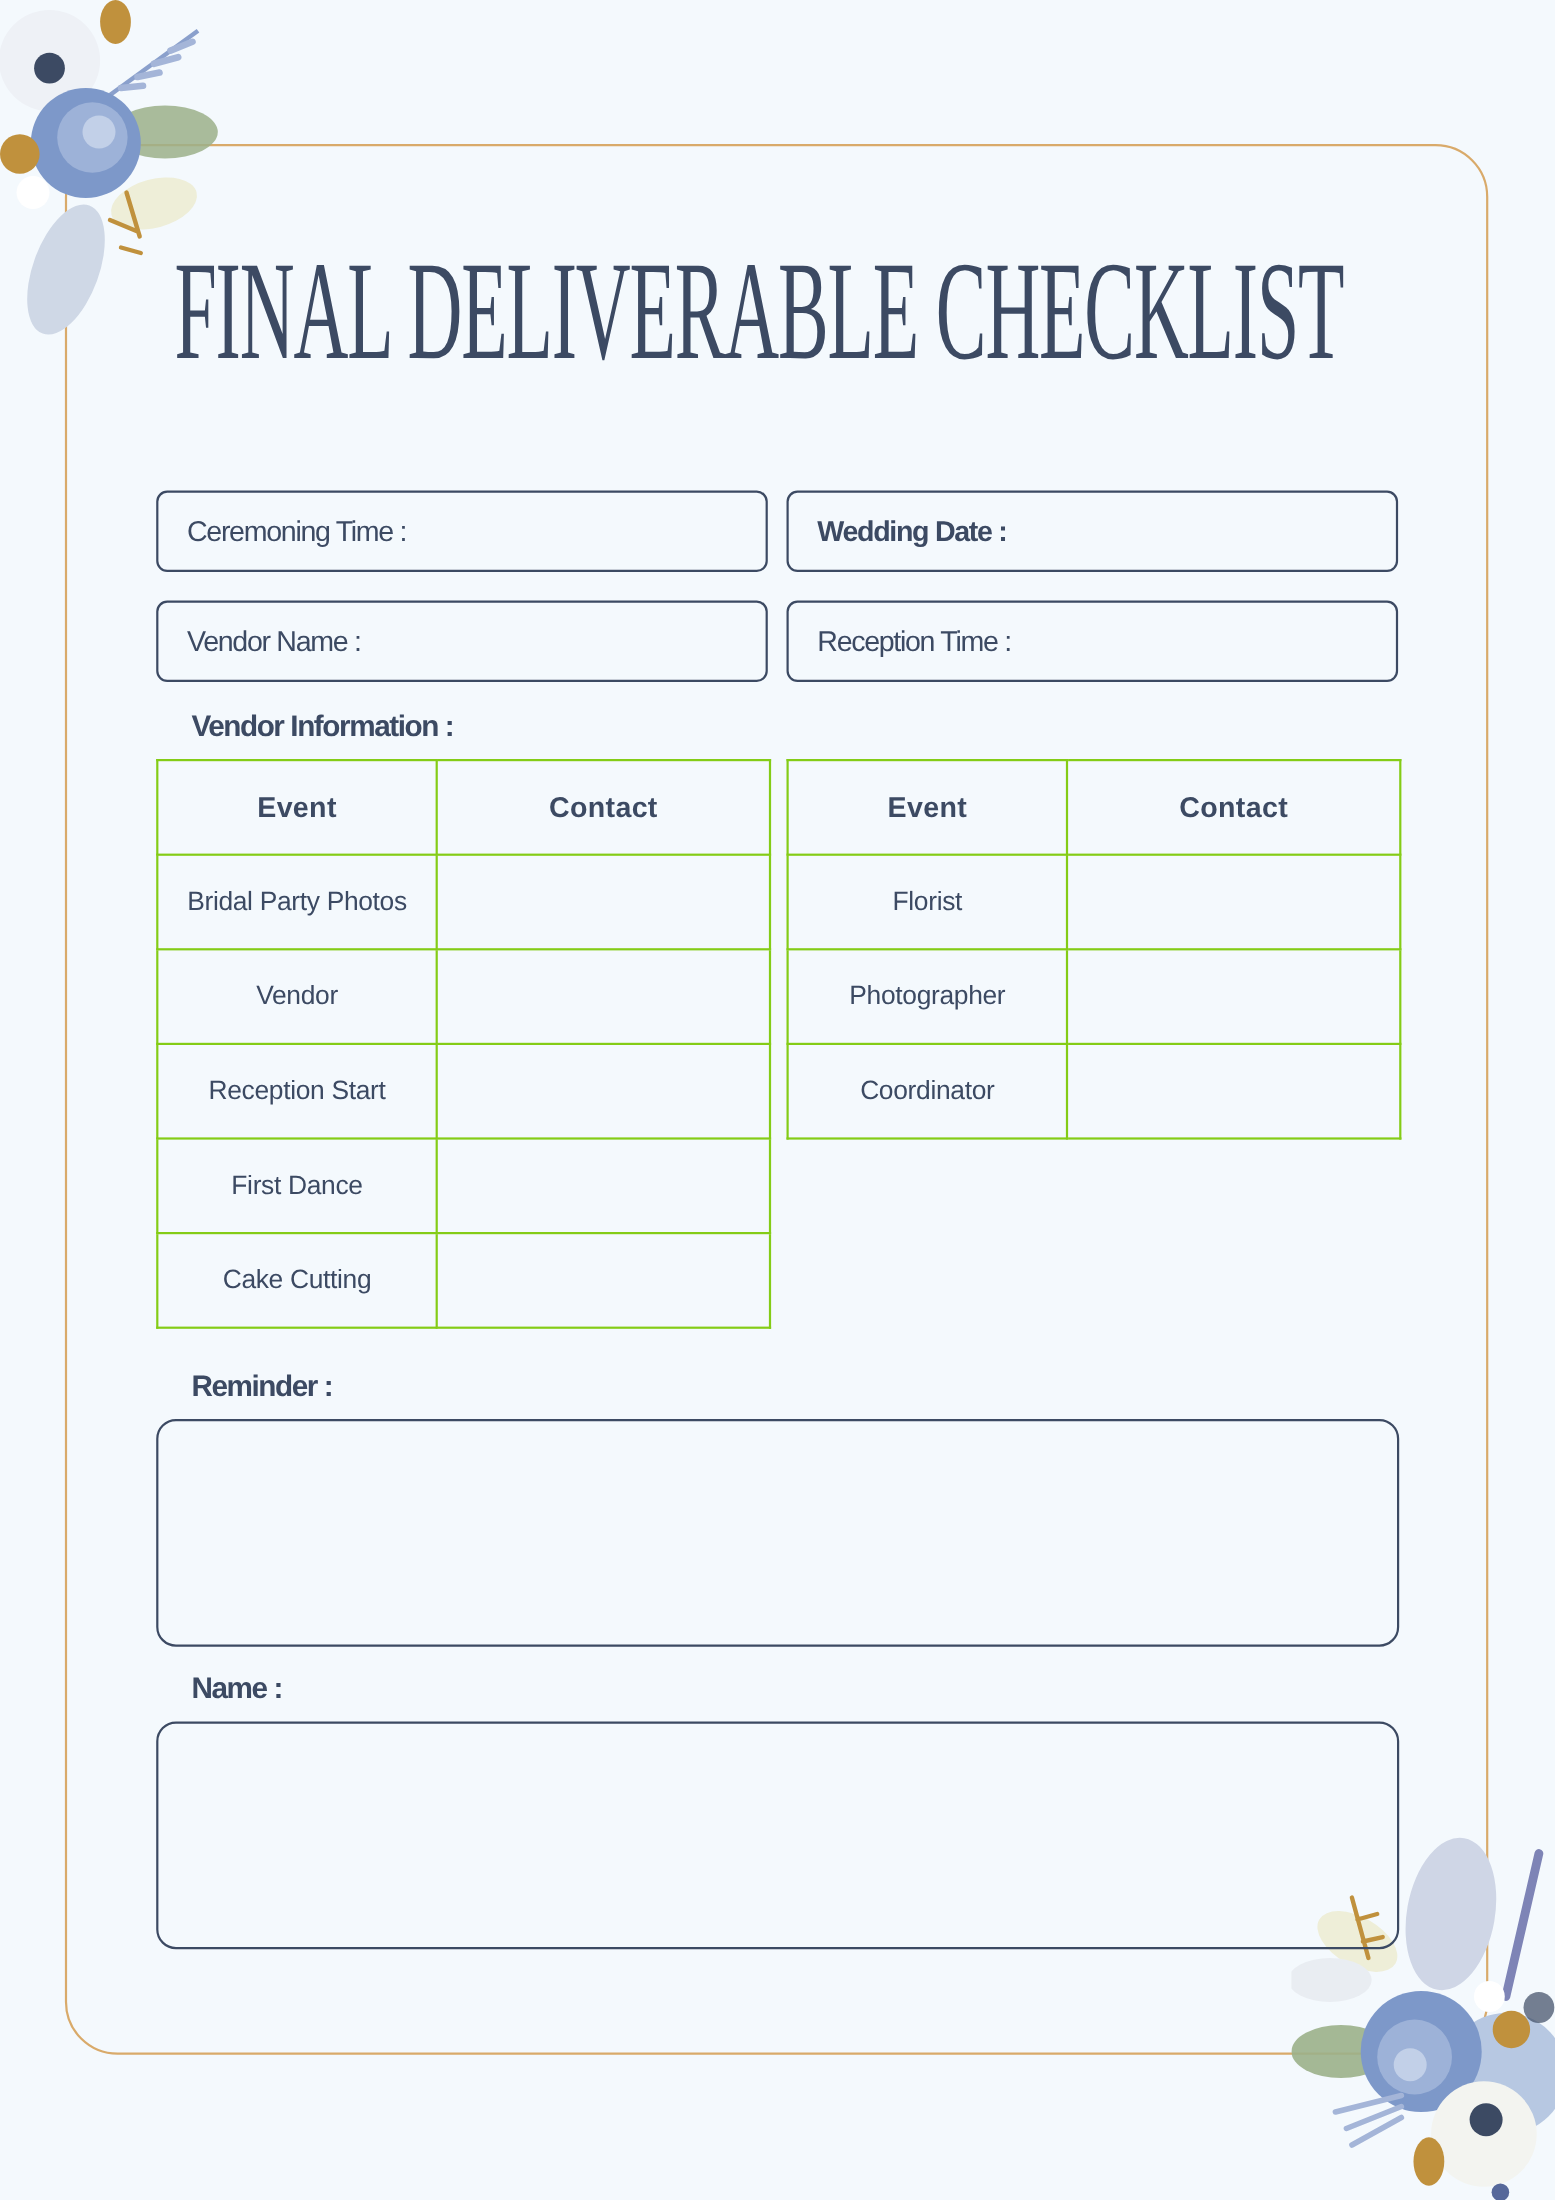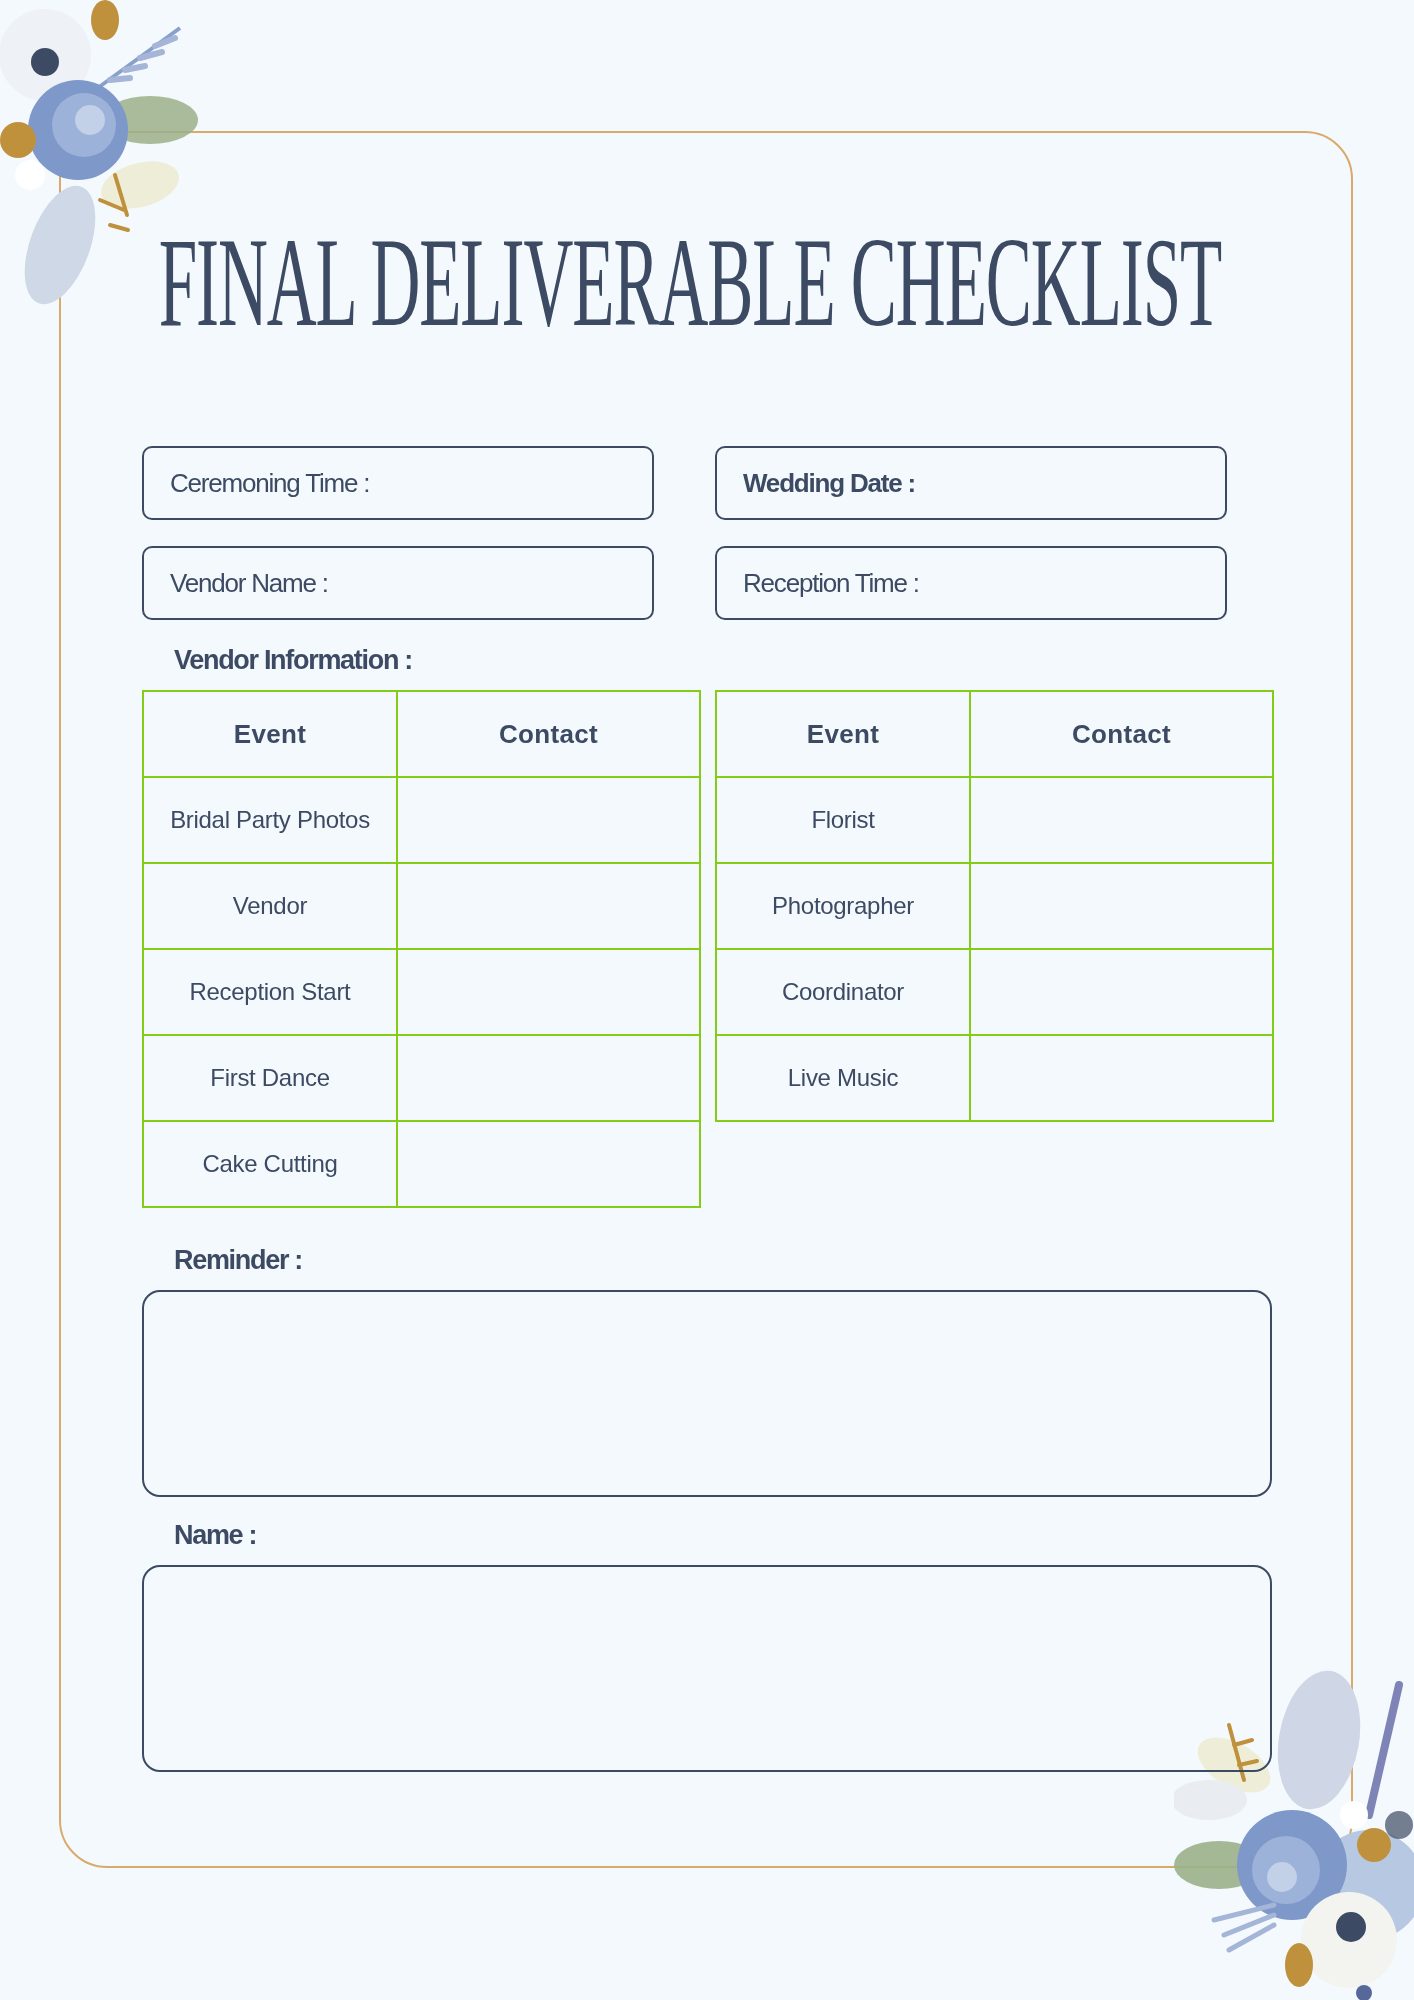--- a/index.html
+++ b/index.html
@@ -17,21 +17,21 @@
     position: absolute; left: 190px; top: 218px; width: 1000px; height: 128px;
     display: flex; align-items: center; justify-content: center;
     font-family: "Liberation Serif", serif;
     font-size: 128px; line-height: 1; color: #3c4a63;
     letter-spacing: -2px;
     transform: scaleX(0.5); transform-origin: center center;
     white-space: nowrap;
   }
   .title span { display: inline-block; transform: scaleX(1.08); }
   .field {
-    position: absolute; width: 512px; height: 74px;
+    position: absolute; width: 556px; height: 74px;
     border: 2px solid #3c4a63; border-radius: 10px; box-sizing: border-box;
     display: flex; align-items: center; padding-left: 26px;
     font-size: 26px; letter-spacing: -1.2px; color: #3c4a63;
   }
   .section-label {
     position: absolute; font-weight: bold; font-size: 27px;
     letter-spacing: -1.3px; color: #3c4a63; margin-left: 32px;
   }
   table.vendor {
     position: absolute; border-collapse: collapse; table-layout: fixed;
@@ -150,24 +150,20 @@
     <td></td>
   </tr>
   <tr>
     <td class="ev">Photographer</td>
     <td></td>
   </tr>
   <tr>
     <td class="ev">Coordinator</td>
     <td></td>
   </tr>
-  <tr>
-    <td class="ev">Live Music</td>
-    <td></td>
-  </tr>
 </tbody>
   </table>
 
 <div class="section-label" style="left:142px;top:1245px;">Reminder :</div>
 <div class="box" style="top:1290px;"></div>
 
 <div class="section-label" style="left:142px;top:1520px;">Name :</div>
 <div class="box" style="top:1565px;"></div>
 
 </body></html>

